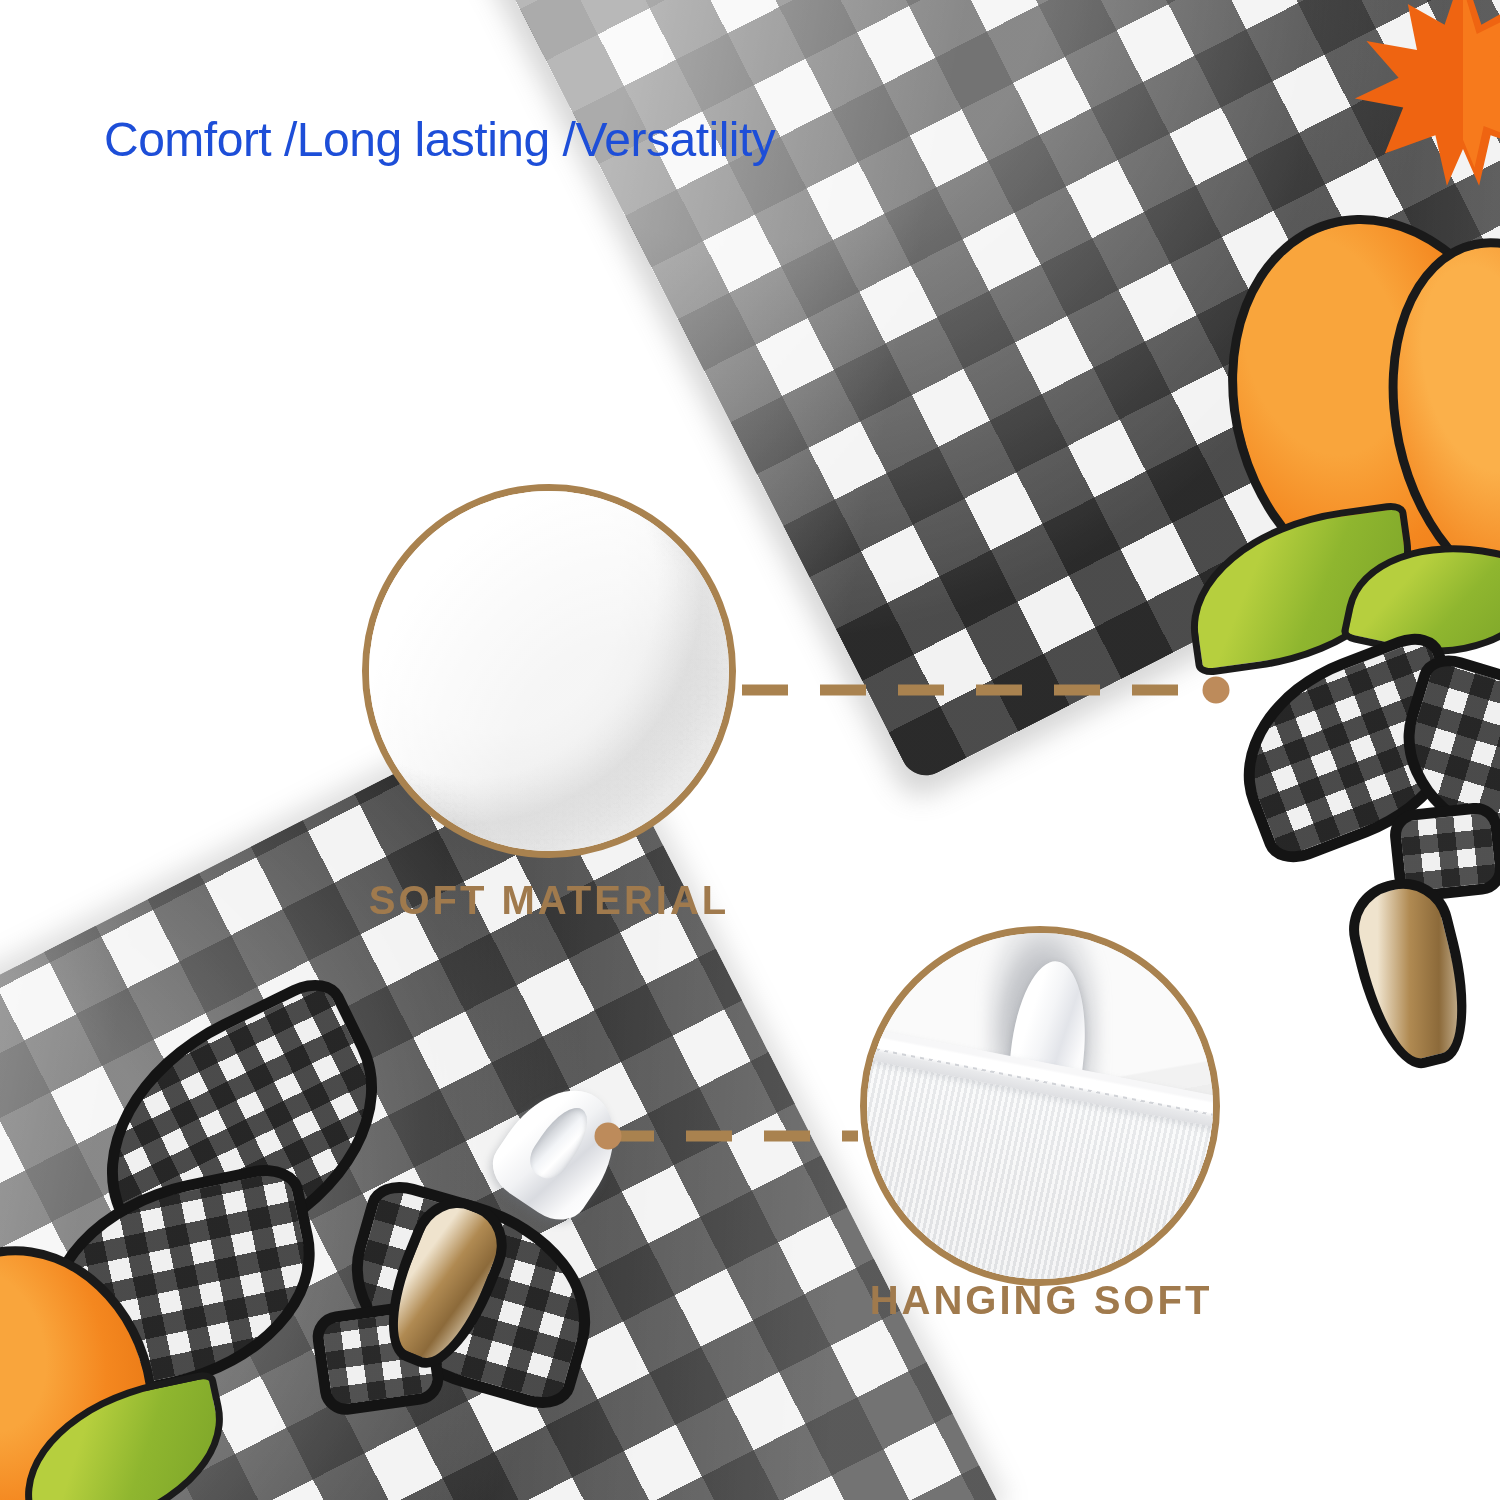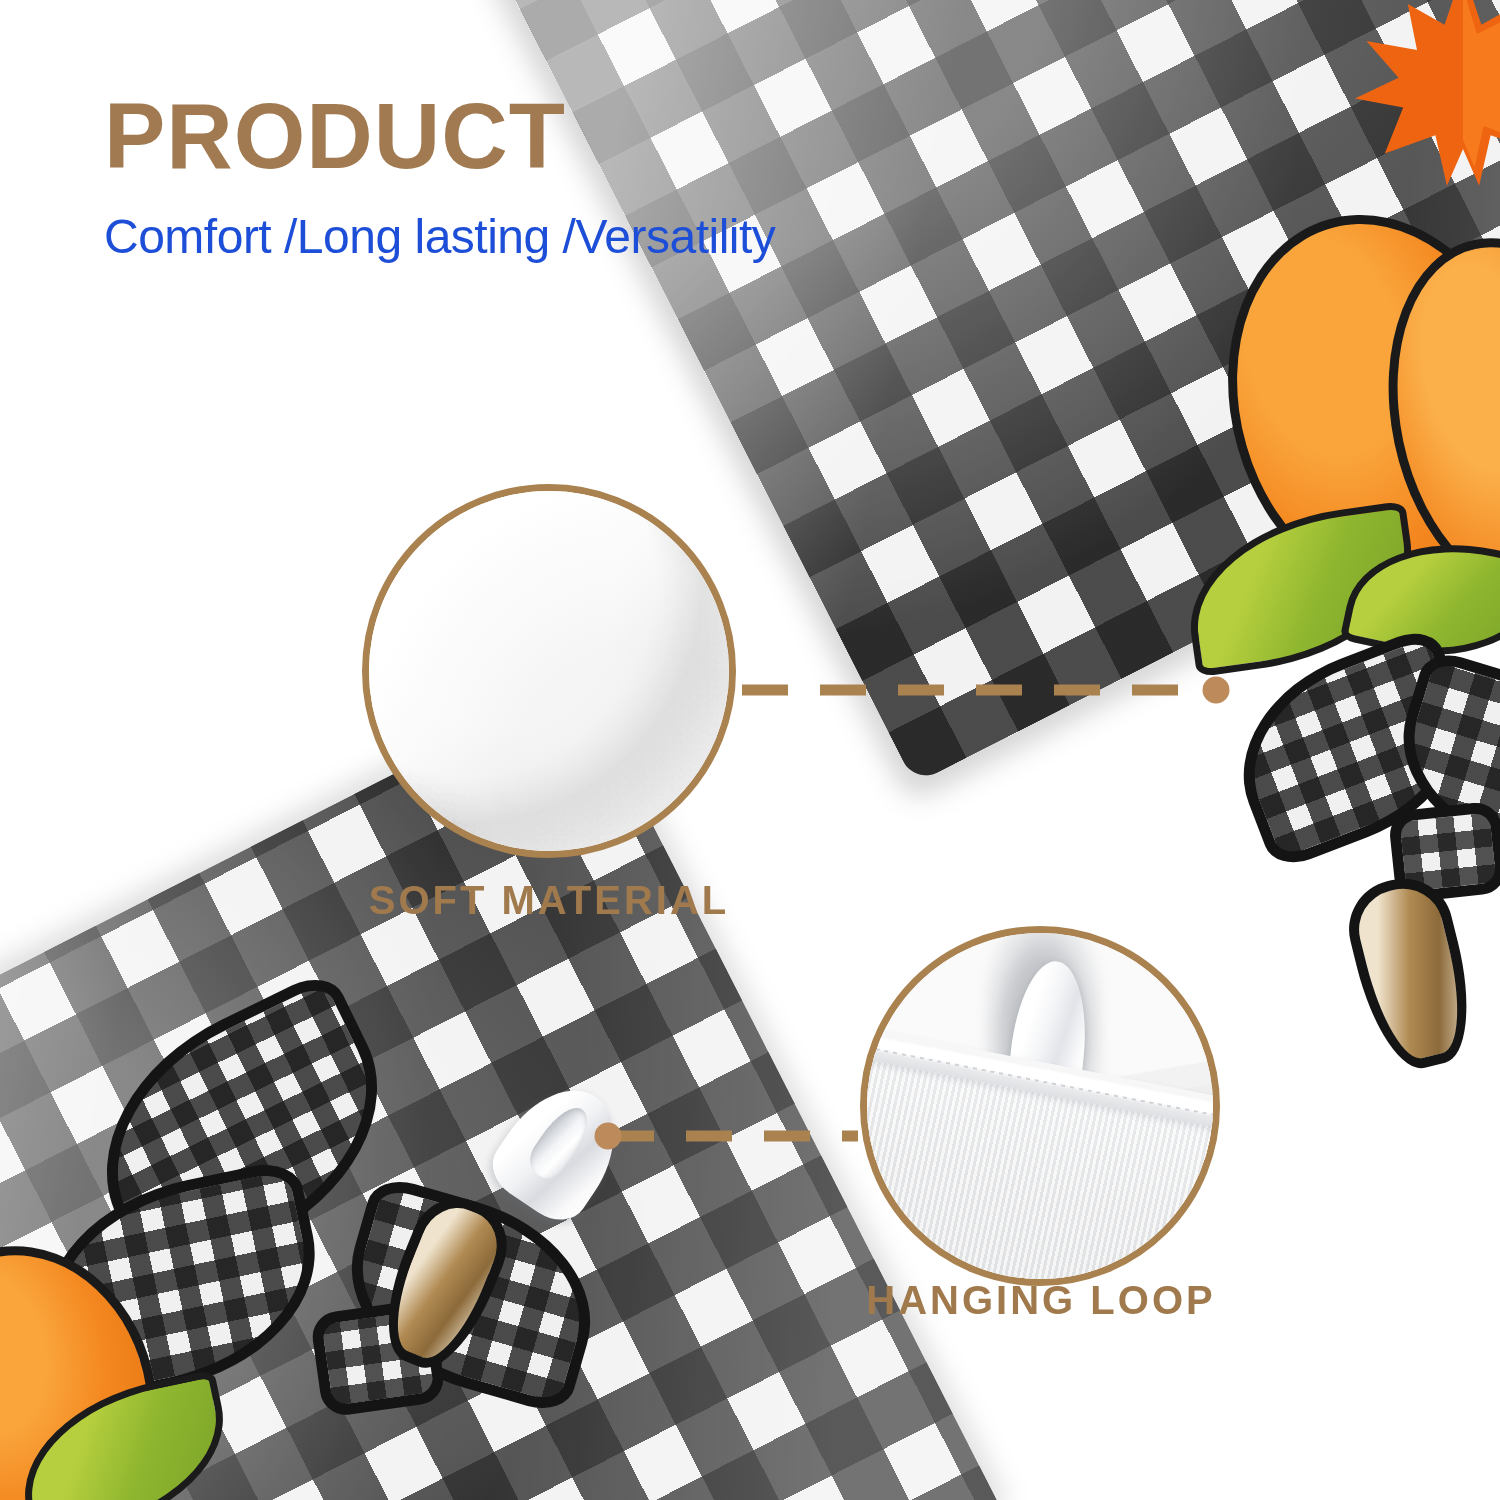--- a/index.html
+++ b/index.html
@@ -336,21 +336,20 @@
   <div class="bow-loop" style="left:346px; top:1204px; width:250px; height:182px; transform:rotate(16deg); border-radius:16% 58% 16% 58% / 16% 58% 16% 58%;"></div>
   <div class="bow-knot" style="left:316px; top:1306px; width:124px; height:104px; transform:rotate(-8deg);"></div>
   <div class="bow-tail" style="left:396px; top:1196px; width:96px; height:174px; transform:rotate(22deg); border-radius:46% 46% 42% 42% / 28% 28% 58% 58%;"></div>
 
   <div class="pumpkin-body pumpkin-lobe-a" style="left:-96px; top:1244px; width:250px; height:300px; transform:rotate(-18deg);"></div>
   <div class="leaf" style="left:18px; top:1390px; width:212px; height:134px; transform:rotate(-12deg);"></div>
 
   <div class="hang-loop-tag" style="left:508px; top:1086px; width:104px; height:128px; transform:rotate(34deg);"></div>
 
   <div class="title-block">
-    <div class="title-line">PRODUCT</div>
     <div class="subtitle">Comfort /Long lasting /Versatility</div>
   </div>
 
   <div class="callout-circle" style="left:362px; top:484px; width:374px; height:374px;">
     <div class="terry"></div>
     <div class="terry-shade"></div>
   </div>
 
   <div class="connector" style="left:742px; top:690px; width:474px;">
     <div class="conn-dash"></div>
@@ -367,15 +366,15 @@
       <div class="loop-lower"></div>
       <div class="loop-seam"></div>
     </div>
   </div>
 
   <div class="connector" style="left:608px; top:1136px; width:250px;">
     <div class="conn-dash"></div>
     <div class="conn-dot" style="left:0;"></div>
   </div>
 
-  <div class="callout-label" style="left:856px; top:1278px; width:370px;">HANGING LOOP</div>
+  <div class="callout-label" style="left:856px; top:1278px; width:370px;">HANGING SOFT</div>
 
 </div>
 
 </body></html>

